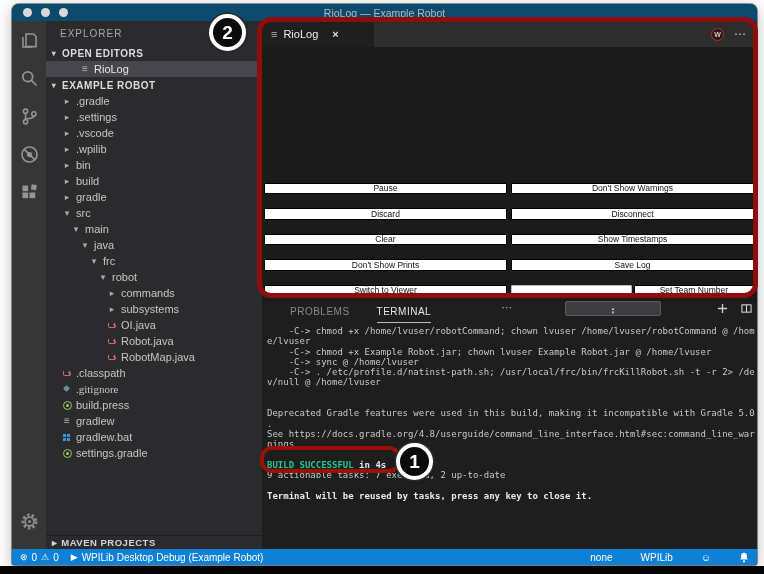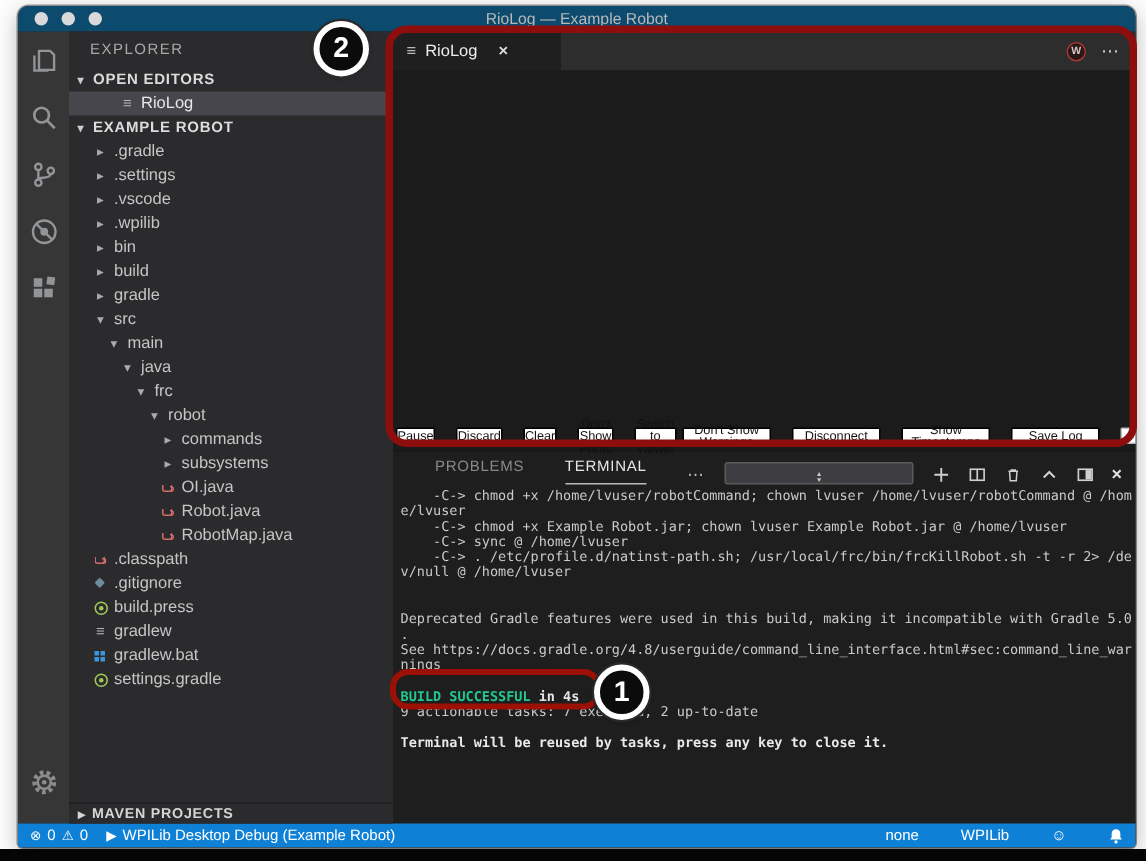--- a/index.html
+++ b/index.html
@@ -67,34 +67,34 @@
   .tab .tab-label { color:#ededed; font-size:11px; }
   .tab .tab-close { color:#dddddd; font-size:11px; font-weight:bold; margin-left:8px; }
   .tab-actions { margin-left:auto; display:flex; align-items:center; gap:10px; padding-right:10px; }
   .wpilib-badge { width:13px; height:13px; border-radius:50%; border:1.5px solid #a33636;
     color:#d8c7c7; background:#2a1717; font-size:7px; font-weight:bold;
     display:flex; align-items:center; justify-content:center; }
   .more-dots { color:#cccccc; font-size:12px; letter-spacing:1px; }
 
   .editor-content { flex:1; background:#1b1b1b; position:relative; min-height:0; }
   .riolog-buttons { position:absolute; left:2px; right:3px; bottom:4px; display:flex; gap:4px; }
-  .btn-col { flex:1; display:flex; flex-direction:row; gap:14px; }
+  .btn-col { flex:1; display:flex; flex-direction:column; gap:14px; }
   .rl-btn { height:11.5px; background:#ffffff; border:1px solid #000000; border-radius:1px;
     font-family:"Liberation Sans", sans-serif; font-size:8.5px; color:#111; line-height:1;
     display:flex; align-items:center; justify-content:center; width:100%; cursor:pointer; }
   .team-row { display:flex; gap:2px; }
   .team-input { flex:1; height:11.5px; background:#ffffff; border:1px solid #bbbbbb; border-radius:1px;
     font-size:8.5px; padding:0 3px; }
   .team-row .rl-btn { flex:1.05; }
 
   
   .panel { height:249px; background:#1e1e1e; border-top:1px solid #161616; display:flex;
     flex-direction:column; flex:none; }
-  .panel-header { height:22px; display:flex; align-items:flex-end; padding-left:28px; padding-right:9px;
-    flex:none; }
+  .panel-header { height:22px; display:flex; align-items:flex-start; padding-left:28px; padding-right:9px;
+    flex:none;gap:43px; }
   .panel-tab { font-size:10px; letter-spacing:.5px; color:#8a8a8a; margin-right:27px;
     height:100%; display:flex; align-items:center; border-bottom:1.5px solid transparent; }
   .panel-tab.active { color:#e7e7e7; border-bottom-color:#bcbcbc; }
   .panel-more { color:#bbbbbb; font-size:11px; margin-right:10px; }
   .term-picker { margin-left:auto; width:126px; height:15px; background:#3e3e42; border:1px solid #5a5a5a;
     border-radius:2px; display:flex; align-items:center; padding:0 4px; gap:4px;flex-direction:column; }
   .term-picker .sel-label { flex:1; font-size:9px; color:#d0d0d0; white-space:nowrap; overflow:hidden; }
   .sel-arrows { display:flex; flex-direction:column; line-height:4px; }
   .sel-arrows span { font-size:4.5px; color:#cccccc; }
   .panel-icons { display:flex; align-items:center; gap:11px; margin-left:12px; }
@@ -279,21 +279,21 @@
             <span class="lbl">Robot.java</span>
           </div>
             <div class="row" style="padding-left: 61px;">
             <span class="slot ic-java"></span>
             <span class="lbl">RobotMap.java</span>
           </div>
             <div class="row" style="padding-left: 16px;">
             <span class="slot ic-java"></span>
             <span class="lbl">.classpath</span>
           </div>
-            <div class="row" style="padding-left: 16px;">
+            <div class="row" style="padding-left: 16px; font-family: Liberation Serif, serif;">
             <span class="slot ic-git"></span>
             <span class="lbl">.gitignore</span>
           </div>
             <div class="row" style="padding-left: 16px;">
             <span class="slot ic-gradle"></span>
             <span class="lbl">build.press</span>
           </div>
             <div class="row" style="padding-left: 16px;">
             <span class="slot ic-list"></span>
             <span class="lbl">gradlew</span>

